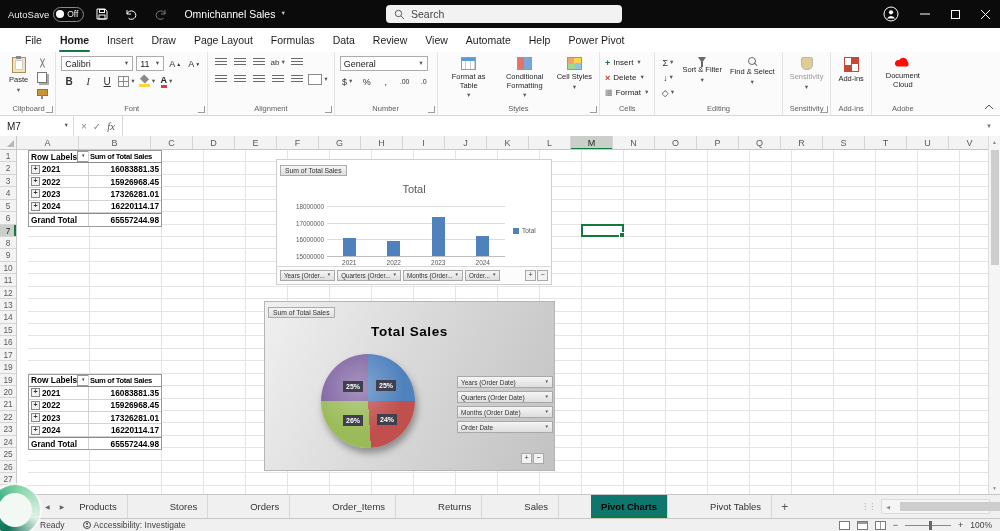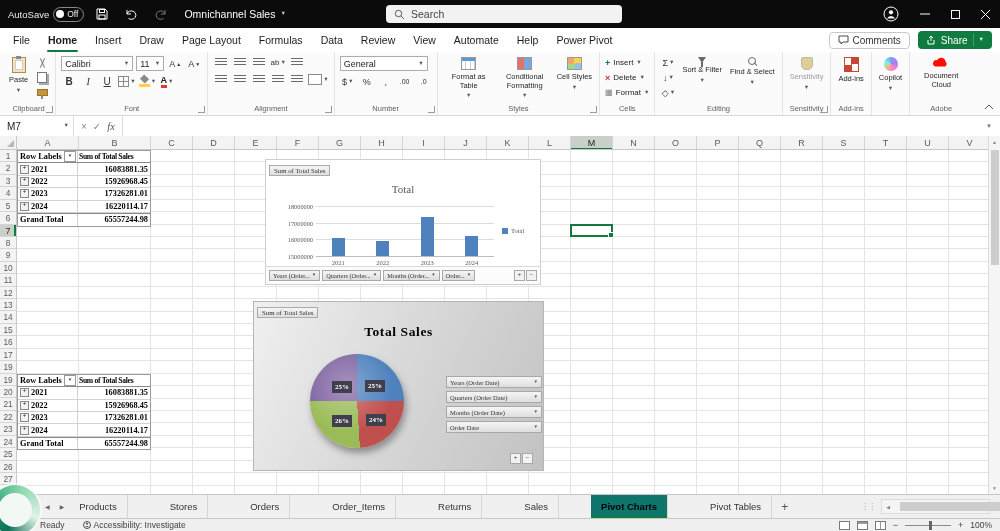--- a/index.html
+++ b/index.html
@@ -17,21 +17,21 @@
   .tb-btn{display:inline-flex;align-items:center;justify-content:center;width:22px;height:22px;}
   .tb-btn.dim svg{opacity:.45;}
   .doc-title{display:flex;align-items:center;gap:5px;font-size:10.5px;color:#fff;margin-left:6px;}
   .tb-search{position:absolute;left:386px;top:5px;width:236px;height:18px;background:#f2f2f2;border-radius:4px;
              display:flex;align-items:center;gap:6px;padding-left:8px;color:#444;font-size:10.5px;box-sizing:border-box;}
   .tb-right{position:absolute;right:0;top:0;height:28px;display:flex;align-items:center;}
   .winbtn{width:30px;height:28px;display:flex;align-items:center;justify-content:center;}
   .avatar{width:26px;height:28px;display:flex;align-items:center;justify-content:center;margin-right:6px;}
 
   
-  .tabsrow{position:absolute;left:0;top:28px;width:1000px;height:24px;background:#fff;display:flex;align-items:center;padding-left:4px;box-sizing:border-box;}
+  .tabsrow{position:absolute;left:0;top:28px;width:1000px;height:24px;background:#fff;display:flex;align-items:center;padding-left:16px;box-sizing:border-box;}
   .rtabs{display:flex;height:100%;}
   .rtab{padding:0 9px;display:flex;align-items:center;font-size:10.5px;color:#1c1c1c;position:relative;}
   .rtab.active{font-weight:700;}
   .rtab.active::after{content:"";position:absolute;left:8px;right:8px;bottom:0;height:2.5px;background:#107a41;border-radius:2px;}
   .tabsrow-right{margin-left:auto;display:flex;align-items:center;gap:8px;padding-right:8px;}
   .comments{display:flex;align-items:center;gap:4px;border:1px solid #c9c9c9;border-radius:4px;
             padding:2px 8px;font-size:10px;color:#333;}
   .share{display:flex;align-items:center;gap:5px;background:#0f7b41;color:#fff;border-radius:4px;
          padding:3px 8px;font-size:10px;}
   .share-sep{width:1px;height:12px;background:#3f9a68;}
@@ -107,22 +107,22 @@
   .sheet{position:absolute;left:0;top:136px;width:988px;height:358px;}
   .corner{position:absolute;left:0;top:0;width:17px;height:14px;background:#f3f3f3;border-right:1px solid #c8c8c8;border-bottom:1px solid #c8c8c8;box-sizing:border-box;}
   .corner::after{content:"";position:absolute;right:2px;bottom:2px;border-left:7px solid transparent;border-bottom:7px solid #b8b8b8;}
   .colheads{position:absolute;left:17px;top:0;width:971px;height:14px;display:flex;overflow:hidden;background:#f3f3f3;border-bottom:1px solid #c8c8c8;box-sizing:border-box;}
   .colh{flex:none;display:flex;align-items:center;justify-content:center;font-size:9px;color:#5a5a5a;
         border-right:1px solid #d5d5d5;box-sizing:border-box;height:14px;}
   .colh.sel{background:#c9cfc9;box-shadow:inset 0 -2px 0 #117a41;color:#1d1d1d;}
   .rowheads{position:absolute;left:0;top:14px;width:17px;bottom:0;background:#f3f3f3;border-right:1px solid #c8c8c8;box-sizing:border-box;overflow:hidden;}
   .rowh{height:12.43px;line-height:12.43px;text-align:center;font-size:8.3px;color:#5a5a5a;border-bottom:1px solid #d5d5d5;box-sizing:border-box;}
   .rowh.sel{background:#c9cfc9;box-shadow:inset -2px 0 0 #117a41;color:#1d1d1d;}
-  .cells{position:absolute;left:17px;top:14px;width:971px;bottom:0;overflow:hidden;background:
-     repeating-linear-gradient(to bottom,rgba(0,0,0,0) 0,rgba(0,0,0,0) 11.43px,#e4e4e4 11.43px,#e4e4e4 12.43px),#fff; font-family: Liberation Serif, serif;}
+  .cells{position:absolute;left:28px;top:14px;width:971px;bottom:0;overflow:hidden;background:
+     repeating-linear-gradient(to bottom,rgba(0,0,0,0) 0,rgba(0,0,0,0) 11.43px,#e4e4e4 11.43px,#e4e4e4 12.43px),#fff;}
   .vline{position:absolute;top:0;bottom:0;width:1px;background:#e4e4e4;}
   .sel-cell{position:absolute;border:2px solid #15793e;box-sizing:border-box;z-index:5;background:#fff;}
   .sel-cell::after{content:"";position:absolute;right:-3px;bottom:-3px;width:4px;height:4px;background:#15793e;border:1px solid #fff;}
 
   
   .pivot{position:absolute;left:0;width:134px;background:#fff;border:1px solid #9a9a9a;box-sizing:border-box;z-index:2;}
   .prow{display:flex;height:12.43px;box-sizing:border-box;border-bottom:1px solid #d2d2d2;align-items:center;}
   .prow.phead{border-bottom:1px solid #8a8a8a;}
   .prow.ptotal{border-top:1px solid #8a8a8a;border-bottom:none;text-align:right;}
   .pcell{box-sizing:border-box;display:flex;align-items:center;font-weight:700;font-size:8.3px;color:#000;
@@ -278,37 +278,20 @@
         <div class="rtab">Draw</div>
         <div class="rtab">Page Layout</div>
         <div class="rtab">Formulas</div>
         <div class="rtab">Data</div>
         <div class="rtab">Review</div>
         <div class="rtab">View</div>
         <div class="rtab">Automate</div>
         <div class="rtab">Help</div>
         <div class="rtab">Power Pivot</div>
       </div>
-    <div class="tabsrow-right">
-      <div class="comments">
-        <svg width="11" height="10" viewBox="0 0 11 10">
-            <path d="M1 1 h9 v6 h-5 l-2 2 v-2 h-2 z" fill="none" stroke="#4a4a4a"></path>
-          </svg>
-        <span>Comments</span>
-      </div>
-      <div class="share">
-        <svg width="10" height="10" viewBox="0 0 10 10">
-            <path d="M5 6 V1 M3 3 l2 -2 2 2" stroke="#fff" fill="none"></path>
-            <path d="M2 5 v4 h6 v-4" stroke="#fff" fill="none"></path>
-          </svg>
-        <span>Share</span>
-        <span class="share-sep"></span>
-        <span class="chev7">▼</span>
-      </div>
-    </div>
   </div>
 
   <div class="ribbon">
 
     <div class="rgroup">
       <div class="bigbtn">
         <span class="ic-paste"></span>
         <span class="bl">Paste</span>
         <span class="chev7">▼</span>
       </div>
@@ -497,27 +480,20 @@
     </div>
 
     <div class="rgroup">
       <div class="bigbtn">
         <span class="ic-addins"></span>
         <span class="bl">Add-ins</span>
       </div>
       <div class="glabel">Add-ins</div>
     </div>
 
-    <div class="rgroup">
-      <div class="bigbtn">
-        <span class="ic-copilot"></span>
-        <span class="bl">Copilot</span>
-        <span class="chev7">▼</span>
-      </div>
-    </div>
 
     <div class="rgroup" style="border-right:none">
       <div class="bigbtn">
         <svg width="18" height="12" viewBox="0 0 18 12">
             <path d="M13.5 4.5 A4.5 4.5 0 0 0 5 3.2 A3.2 3.2 0 0 0 3.5 9.5 H13 A3 3 0 0 0 13.5 4.5 Z" fill="#fa0f00"></path>
           </svg>
         <span class="bl">Document Cloud</span>
       </div>
       <div class="glabel">Adobe</div>
     </div>

